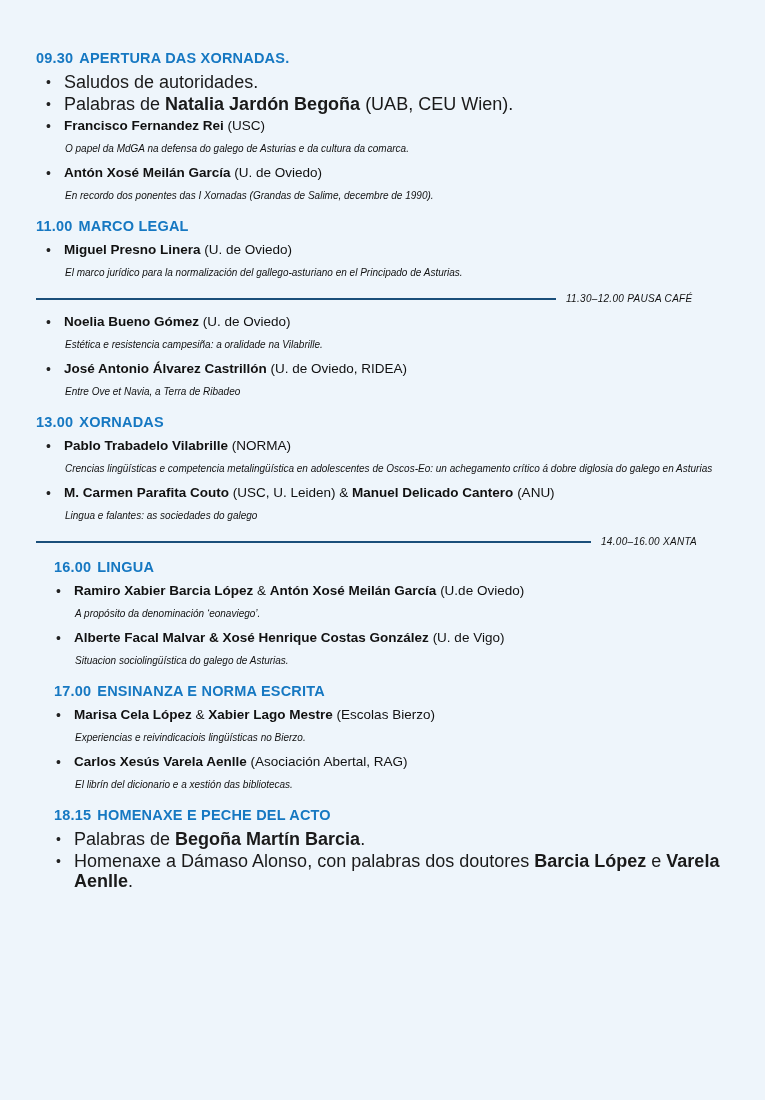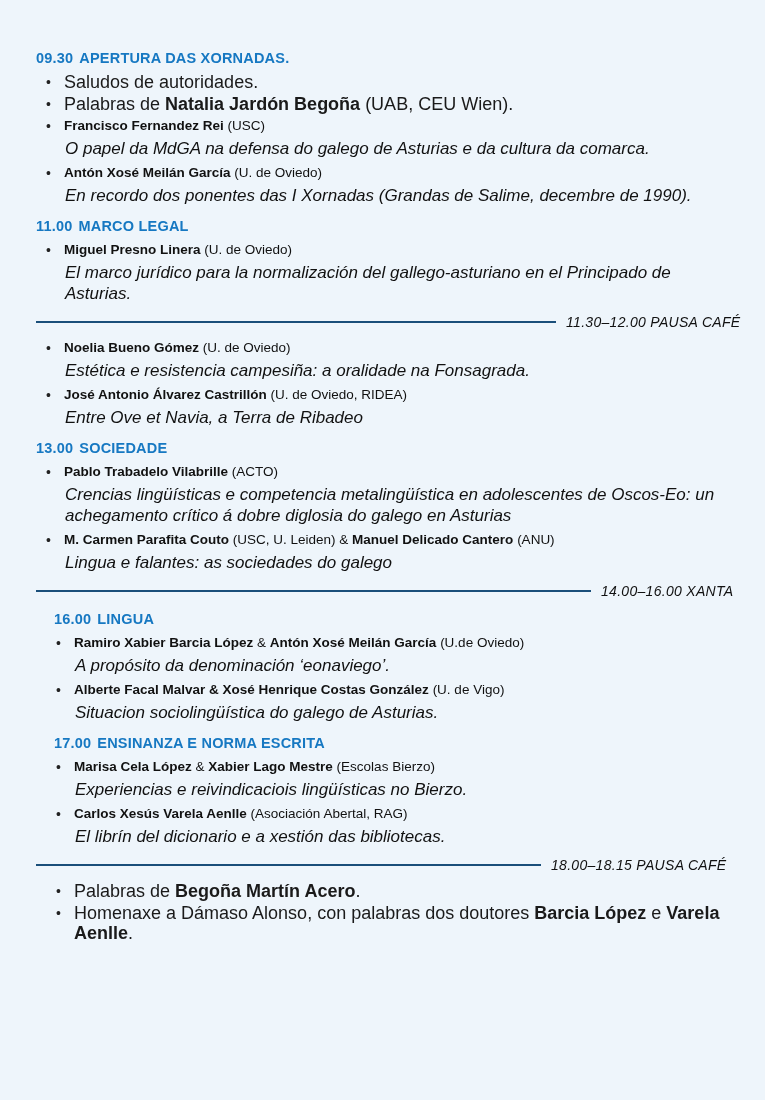--- a/index.html
+++ b/index.html
@@ -54,21 +54,21 @@
   .speaker-line {
     font-size: 13.5px;
     line-height: 20px;
     color: #111;
   }
   .speaker-line b {
     font-weight: bold;
   }
   .title-line {
     font-style: italic;
-    font-size: 17px;
+    font-size: 10px;
     line-height: 21px;
     color: #111;
     padding-left: 33px;
     margin-bottom: 4px;
   }
   .plain-line {
     font-size: 18px;
     line-height: 20px;
   }
   
@@ -79,21 +79,21 @@
     padding-left: 4px;
   }
   .break-row .rule {
     flex: 0 0 auto;
     height: 2px;
     background: #1a4f7a;
     margin-right: 10px;
   }
   .break-row .break-label {
     font-style: italic;
-    font-size: 14px;
+    font-size: 10px;
     color: #111;
     white-space: nowrap;
     letter-spacing: 0.3px;
   }
   .indent-block {
     padding-left: 10px;
   }
   .indent-block .session-head {
     margin-left: 12px;
   }
@@ -143,34 +143,34 @@
       <div class="break-row">
         <div class="rule" style="width: 520px;"></div>
         <div class="break-label">11.30–12.00 PAUSA CAFÉ</div>
       </div>
       <div class="session">
         <ul class="items">
           <li class="item">
             <span class="bullet">•</span>
             <div class="speaker-line"><b>Noelia Bueno Gómez</b><span> (U. de Oviedo)</span></div>
           </li>
-          <div class="title-line">Estética e resistencia campesiña: a oralidade na Fonsagrada.</div>
+          <div class="title-line">Estética e resistencia campesiña: a oralidade na Vilabrille.</div>
           <li class="item">
             <span class="bullet">•</span>
             <div class="speaker-line"><b>José Antonio Álvarez Castrillón</b><span> (U. de Oviedo, RIDEA)</span></div>
           </li>
           <div class="title-line">Entre Ove et Navia, a Terra de Ribadeo</div>
         </ul>
       </div>
       <div class="session">
-        <div class="session-head"><span class="time">13.00</span><span>SOCIEDADE</span></div>
-        <ul class="items">
-          <li class="item">
-            <span class="bullet">•</span>
-            <div class="speaker-line"><b>Pablo Trabadelo Vilabrille</b><span> (ACTO)</span></div>
+        <div class="session-head"><span class="time">13.00</span><span>XORNADAS</span></div>
+        <ul class="items">
+          <li class="item">
+            <span class="bullet">•</span>
+            <div class="speaker-line"><b>Pablo Trabadelo Vilabrille</b><span> (NORMA)</span></div>
           </li>
           <div class="title-line">Crencias lingüísticas e competencia metalingüística en adolescentes de Oscos-Eo: un achegamento crítico á dobre diglosia do galego en Asturias</div>
           <li class="item">
             <span class="bullet">•</span>
             <div class="speaker-line"><b>M. Carmen Parafita Couto</b><span> (USC, U. Leiden) &amp; </span><b>Manuel Delicado Cantero</b><span> (ANU)</span></div>
           </li>
           <div class="title-line">Lingua e falantes: as sociedades do galego</div>
         </ul>
       </div>
       <div class="break-row">
@@ -200,29 +200,26 @@
             <div class="speaker-line"><b>Marisa Cela López</b><span> &amp; </span><b>Xabier Lago Mestre</b><span> (Escolas Bierzo)</span></div>
           </li>
           <div class="title-line">Experiencias e reivindicaciois lingüísticas no Bierzo.</div>
           <li class="item">
             <span class="bullet">•</span>
             <div class="speaker-line"><b>Carlos Xesús Varela Aenlle</b><span> (Asociación Abertal, RAG)</span></div>
           </li>
           <div class="title-line">El librín del dicionario e a xestión das bibliotecas.</div>
         </ul>
       </div>
-      <div class="break-row">
-        <div class="rule" style="width: 505px;"></div>
-        <div class="break-label">18.00–18.15 PAUSA CAFÉ</div>
-      </div>
       <div class="session indent-block">
-        <ul class="items">
-          <li class="item">
-            <span class="bullet">•</span>
-            <div class="plain-line"><span>Palabras de </span><b>Begoña Martín Acero</b><span>.</span></div>
+        <div class="session-head"><span class="time">18.15</span><span>HOMENAXE E PECHE DEL ACTO</span></div>
+        <ul class="items">
+          <li class="item">
+            <span class="bullet">•</span>
+            <div class="plain-line"><span>Palabras de </span><b>Begoña Martín Barcia</b><span>.</span></div>
           </li>
           <li class="item">
             <span class="bullet">•</span>
             <div class="plain-line"><span>Homenaxe a Dámaso Alonso, con palabras dos doutores </span><b>Barcia López</b><span> e </span><b>Varela Aenlle</b><span>.</span></div>
           </li>
         </ul>
       </div>
     </div>
 </div>
 

